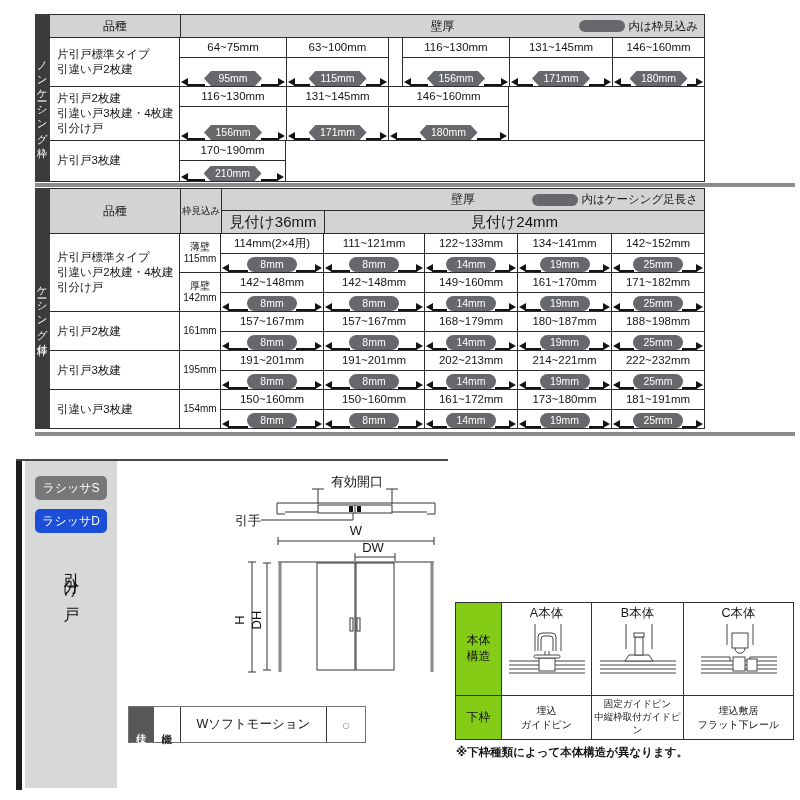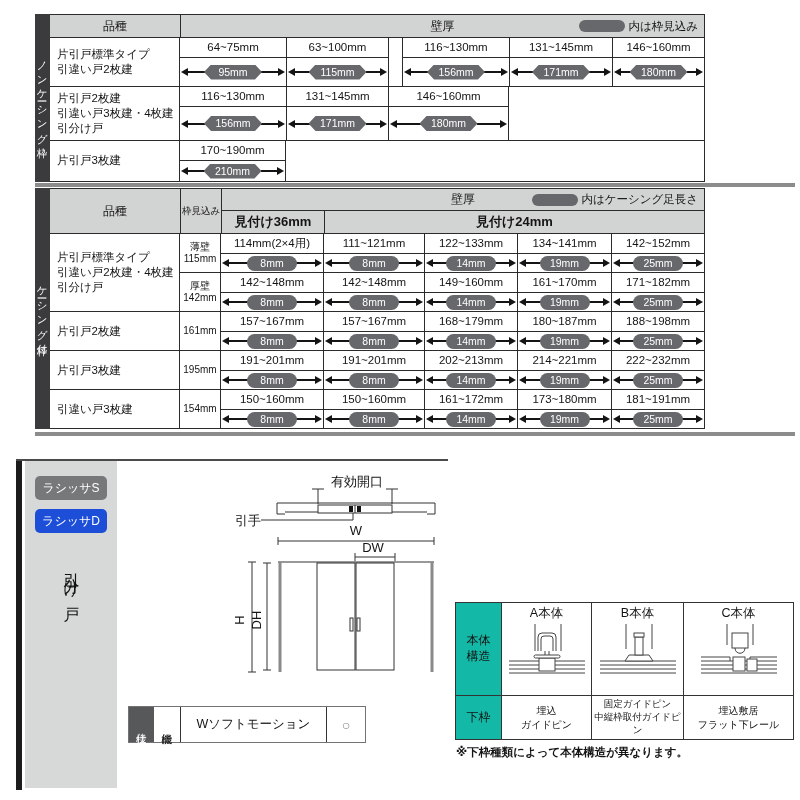--- a/index.html
+++ b/index.html
@@ -14,21 +14,21 @@
   .tmain{flex:1;border:1px solid #2b2b2b;border-left:none;display:flex;flex-direction:column;background:#fff;}
   .hbg{background:#d2d3d3;}
   .cellc{display:flex;align-items:center;justify-content:center;}
 
   .tcell{display:flex;flex-direction:column;min-width:0;}
   .tcell.bl{border-left:1px solid #2b2b2b;}
   .tcell.br{border-right:1px solid #2b2b2b;}
   .gapcell{border-left:1px solid #2b2b2b;border-right:1px solid #2b2b2b;}
   .trange{height:19px;line-height:18px;text-align:center;border-bottom:1px solid #2b2b2b;
           font-size:11.5px;white-space:nowrap;overflow:hidden;}
-  .tarrow{flex:1;display:flex;align-items:center;padding:0 1px;}
+  .tarrow{flex:1;display:flex;align-items:flex-end;padding:0 1px;}
   .ah{width:0;height:0;border-top:4px solid transparent;border-bottom:4px solid transparent;flex:none;}
   .ah.l{border-right:7px solid #141414;}
   .ah.r{border-left:7px solid #141414;}
   .tline{flex:1;height:2px;background:#141414;margin:0 -1px;min-width:2px;}
   .cap{flex:none;background:#67686b;color:#fff;font-size:10.5px;line-height:15px;min-width:38px;
        padding:0 6px;text-align:center;border-radius:8px;position:relative;z-index:1;}
   #tbl1 .cap{min-width:46px;border-radius:0;
        clip-path:polygon(7px 0,calc(100% - 7px) 0,100% 50%,calc(100% - 7px) 100%,7px 100%,0 50%);}
 
   .legend{position:absolute;right:6px;top:0;height:100%;display:flex;align-items:center;gap:3px;font-size:11.5px;}
@@ -46,21 +46,21 @@
           padding-left:7px;font-size:11.5px;line-height:1.32;white-space:pre-line;box-sizing:border-box;}
   .t1cells{flex:1;display:grid;grid-template-columns:106px 102px 15px 106px 103px 1fr;}
 
   
   #tbl2{left:35px;top:188px;width:670px;}
   .thead2{height:44px;display:flex;border-bottom:1px solid #2b2b2b;font-size:12px;}
   .hproduct2{width:130px;flex:none;border-right:1px solid #2b2b2b;}
   .hwaku{width:40px;flex:none;border-right:1px solid #2b2b2b;font-size:9.5px;}
   .hright{flex:1;display:flex;flex-direction:column;}
   .hwall2{height:21px;position:relative;border-bottom:1px solid #2b2b2b;}
-  .hsub{flex:1;display:flex;font-size:13px;font-weight:bold;}
+  .hsub{flex:1;display:flex;font-size:15px;}
   .h36{width:102px;flex:none;border-right:1px solid #2b2b2b;}
   .h24{flex:1;}
   .t2group{display:flex;}
   .t2group + .t2group{border-top:1px solid #2b2b2b;}
   .tlabel2{width:130px;flex:none;border-right:1px solid #2b2b2b;display:flex;align-items:center;
            padding-left:7px;font-size:11.5px;line-height:1.3;white-space:pre-line;box-sizing:border-box;}
   .t2rowscol{flex:1;display:flex;flex-direction:column;}
   .t2row{display:flex;height:38px;}
   .t2row + .t2row{border-top:1px solid #2b2b2b;}
   .waku{width:40px;flex:none;border-right:1px solid #2b2b2b;display:flex;align-items:center;
@@ -84,21 +84,21 @@
 
   #doorDiagram{position:absolute;left:225px;top:462px;}
   #doorDiagram text{font-family:"Liberation Sans","DejaVu Sans",sans-serif;fill:#141414;}
 
   
   #structTable{position:absolute;left:455px;top:602px;width:337px;border:1.5px solid #333;
                display:grid;grid-template-columns:45px 90px 92px 1fr;grid-template-rows:92px 44px;background:#fff;}
   .sc{border-left:1px solid #333;min-width:0;}
   .sc.nb{border-left:none;}
   .sc.rt{border-top:1px solid #333;}
-  .shead{background:#14b8a6;display:flex;align-items:center;justify-content:center;
+  .shead{background:#84cc16;display:flex;align-items:center;justify-content:center;
          white-space:pre-line;text-align:right;font-size:12px;line-height:1.3;}
   .sbody{display:flex;flex-direction:column;align-items:center;}
   .stitle{font-size:12.5px;line-height:16px;padding-top:2px;text-align:center;}
   .slower{display:flex;align-items:center;justify-content:center;text-align:center;
           white-space:pre-line;font-size:10px;line-height:1.35;}
   .slower.tight{font-size:9.5px;}
   #structNote{position:absolute;left:456px;top:745px;font-size:11.5px;font-weight:bold;text-align:center;}
 
   
   #specTable{position:absolute;left:128px;top:706px;width:238px;height:37px;display:flex;

